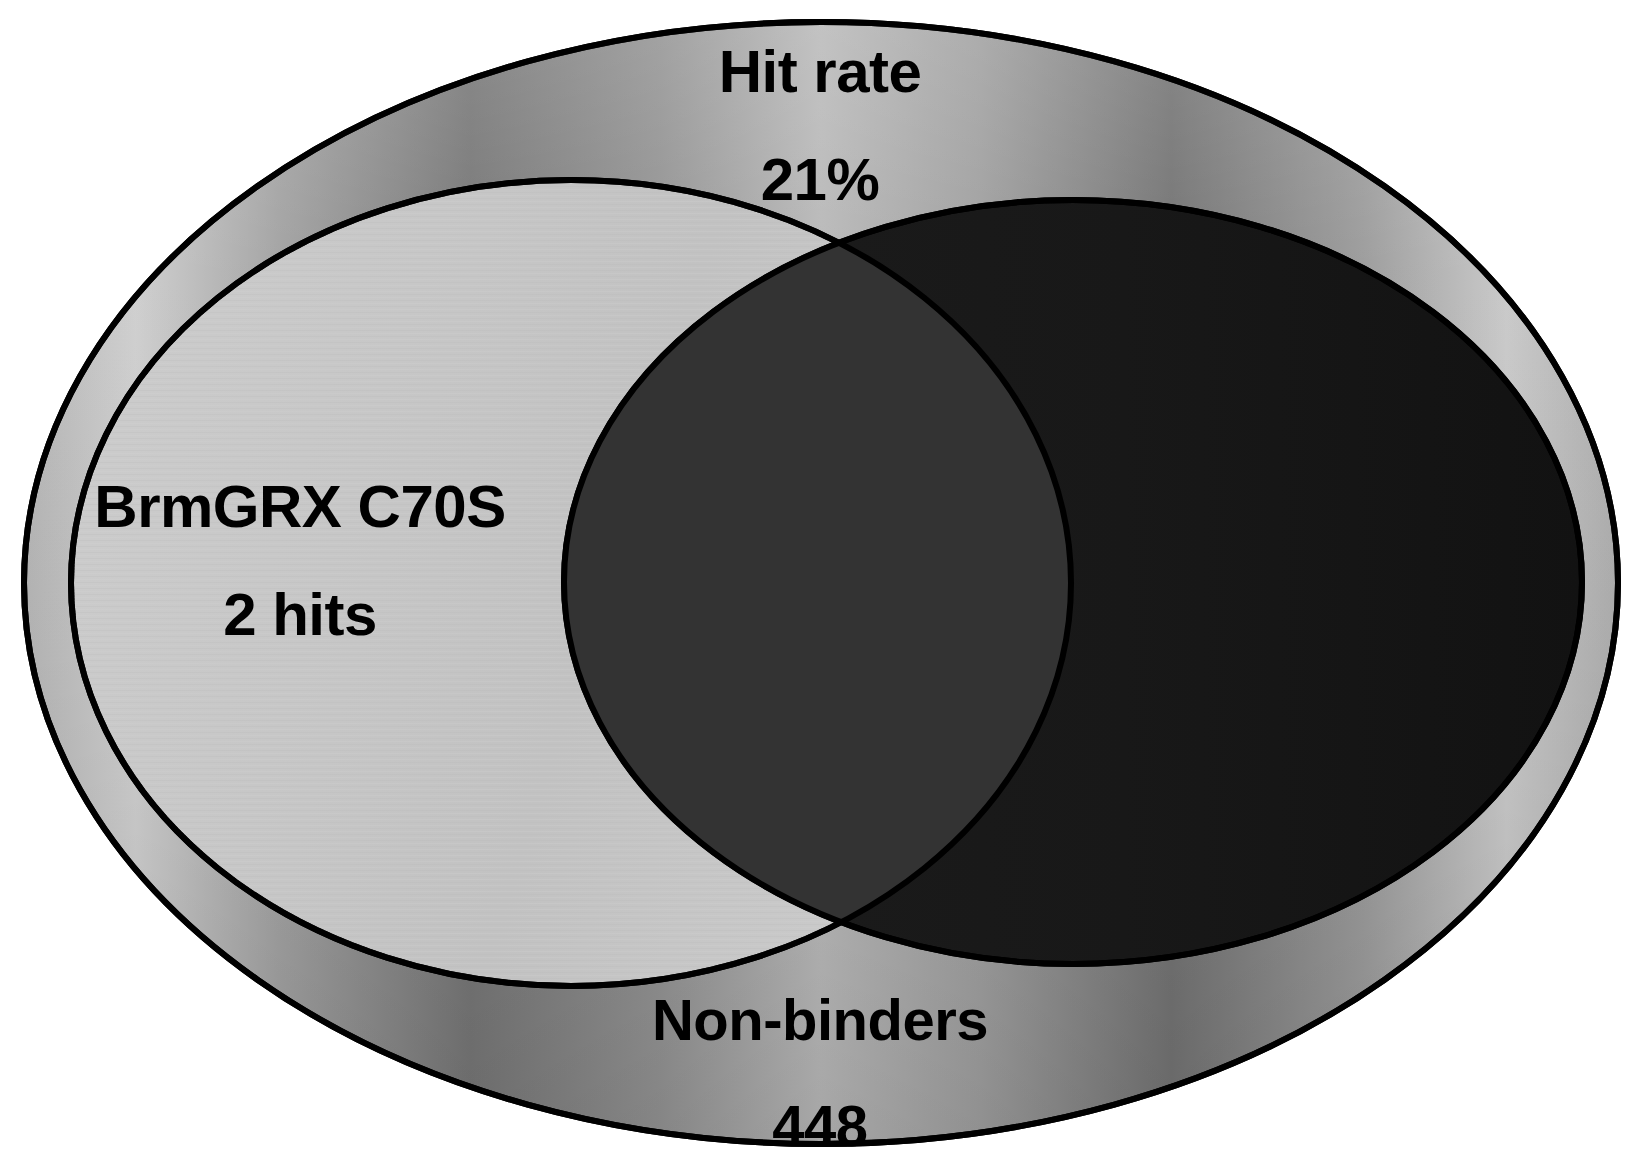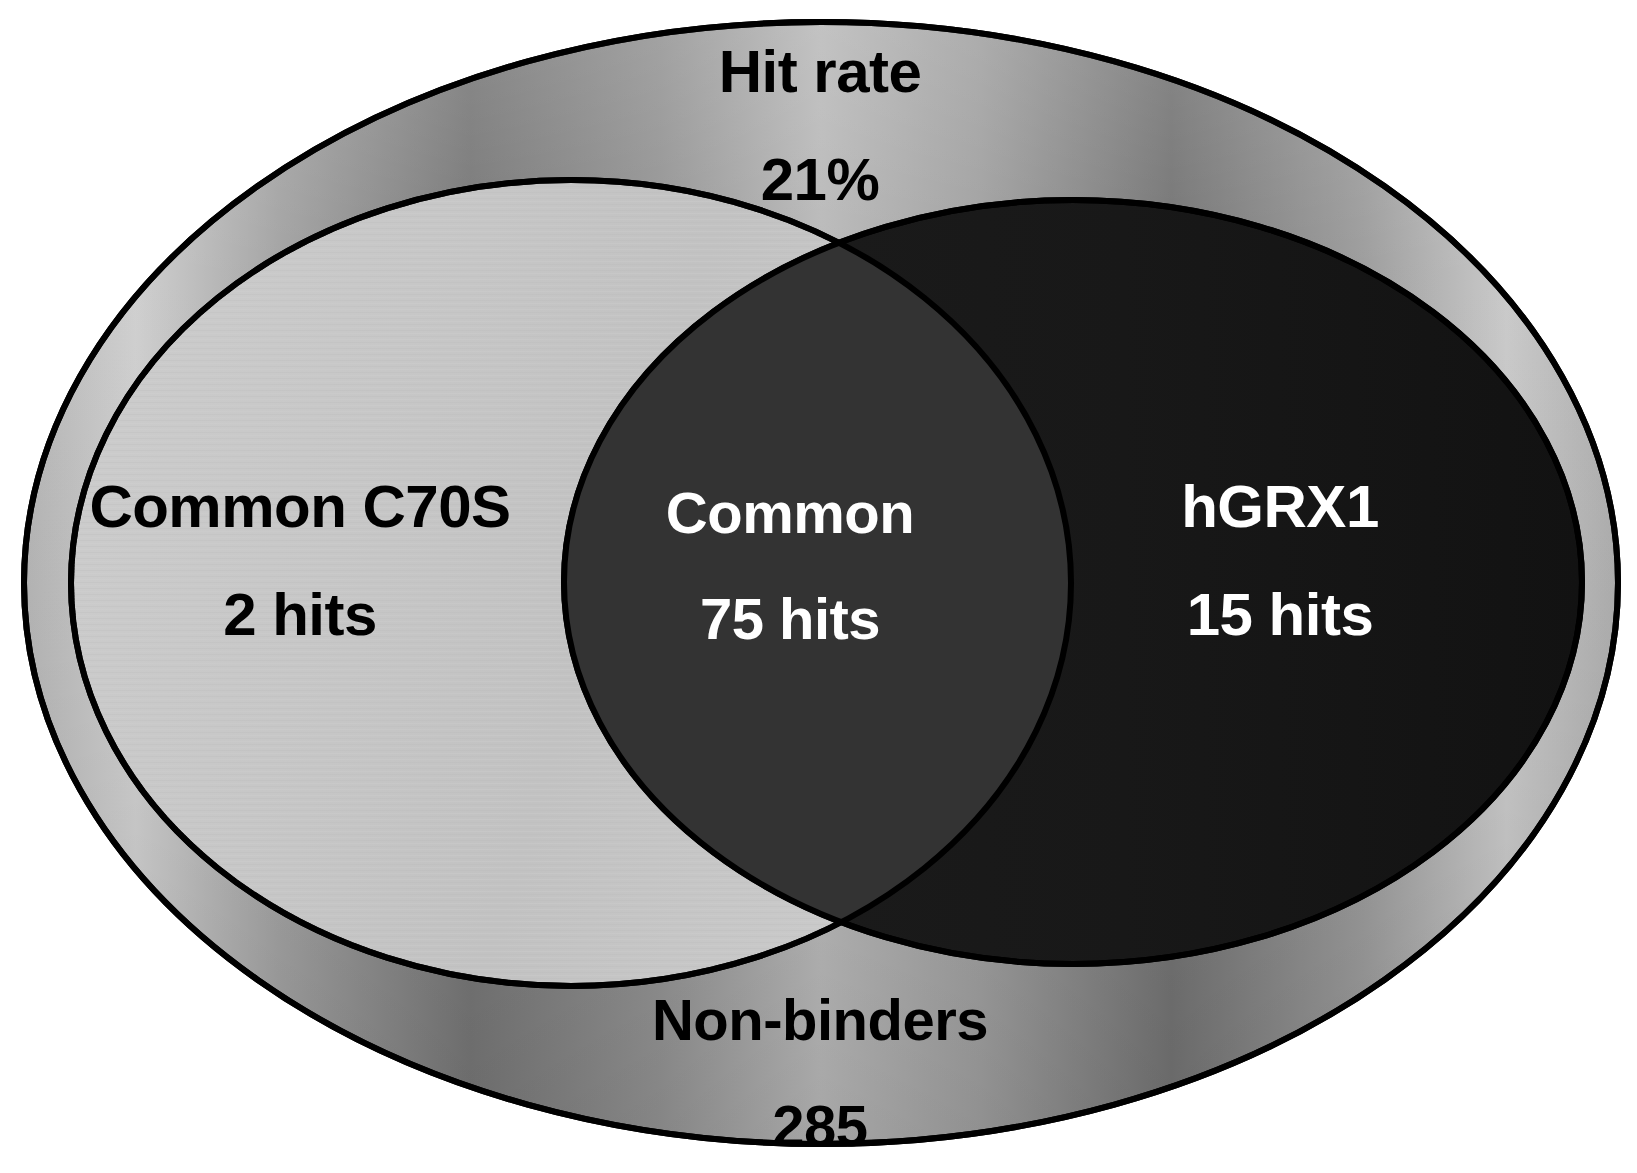--- a/index.html
+++ b/index.html
@@ -159,32 +159,24 @@
       <ellipse cx="821" cy="583" rx="797" ry="561"></ellipse>
     </g>
   </svg>
 
   <div class="venn-label" id="label-hit-rate">
     <span class="lbl-line1">Hit rate</span>
     <span class="lbl-line2">21%</span>
   </div>
 
   <div class="venn-label" id="label-left-set">
-    <span class="lbl-line1">Common C70S</span>
+    <span class="lbl-line1">BrmGRX C70S</span>
     <span class="lbl-line2">2 hits</span>
   </div>
 
-  <div class="venn-label" id="label-common">
-    <span class="lbl-line1">Common</span>
-    <span class="lbl-line2">75 hits</span>
-  </div>
 
-  <div class="venn-label" id="label-right-set">
-    <span class="lbl-line1">hGRX1</span>
-    <span class="lbl-line2">15 hits</span>
-  </div>
 
   <div class="venn-label" id="label-nonbinders">
     <span class="lbl-line1">Non-binders</span>
-    <span class="lbl-line2">285</span>
+    <span class="lbl-line2">448</span>
   </div>
 
 </div>
 
 </body></html>

